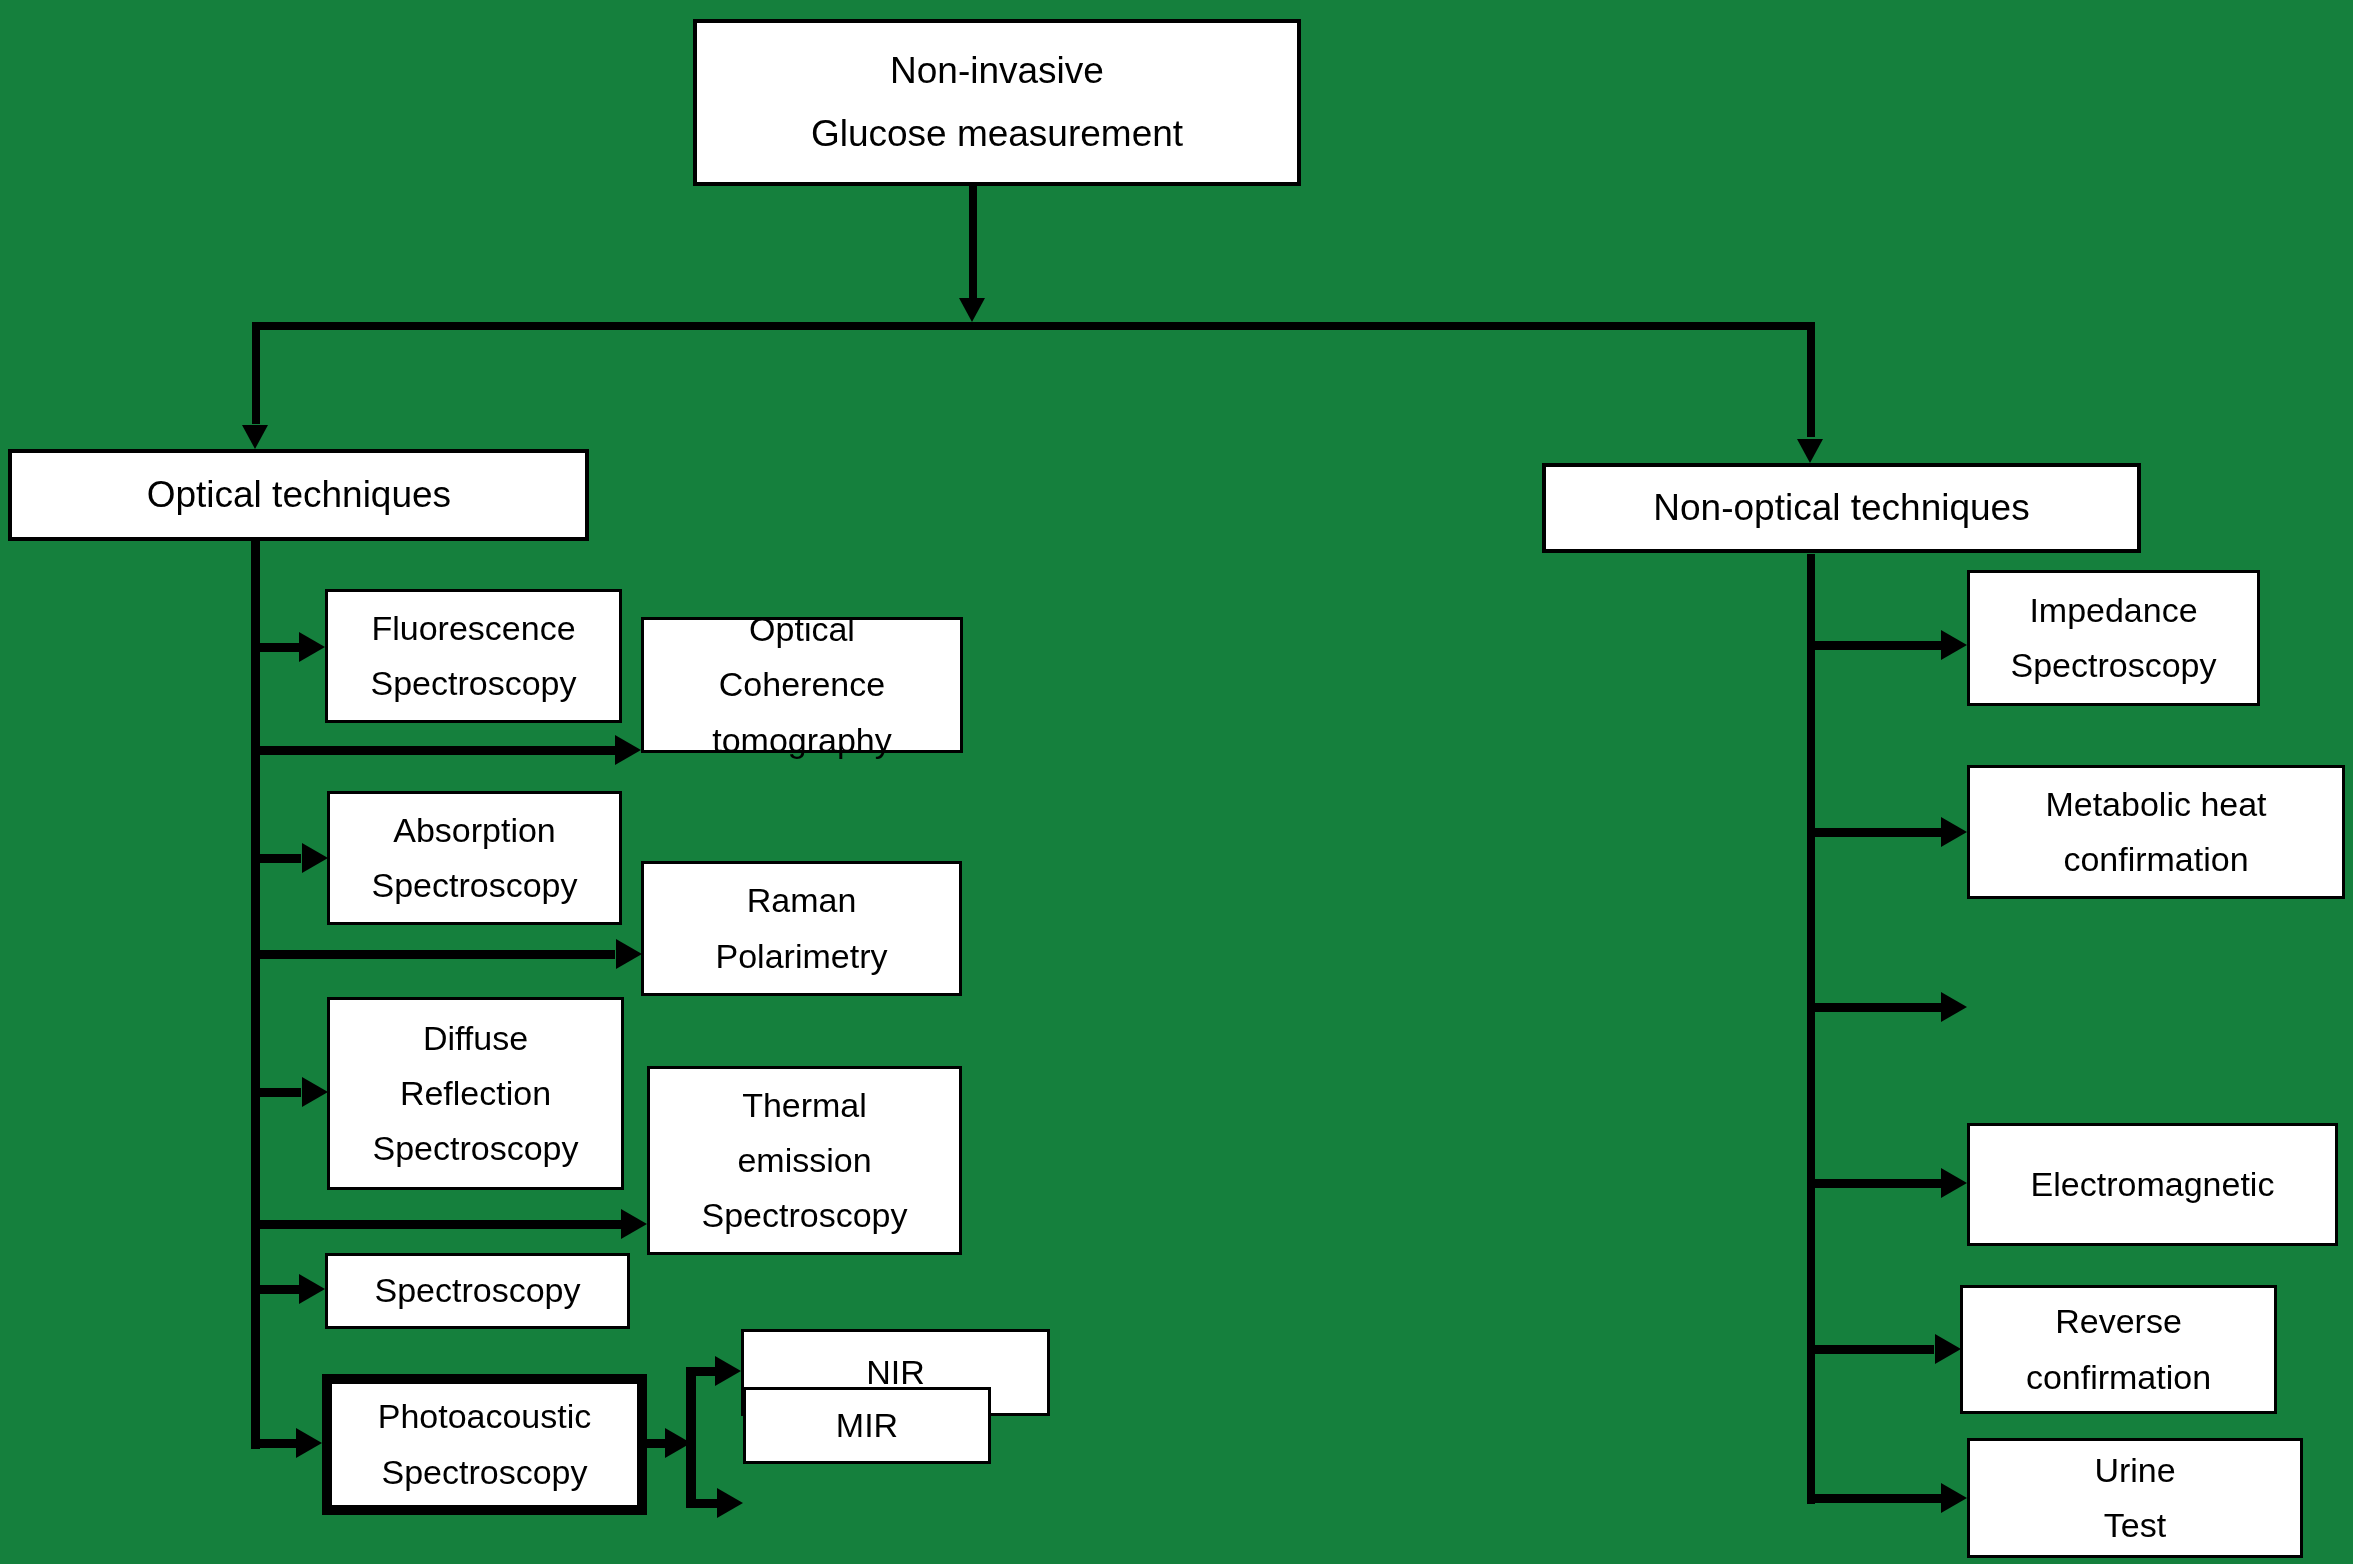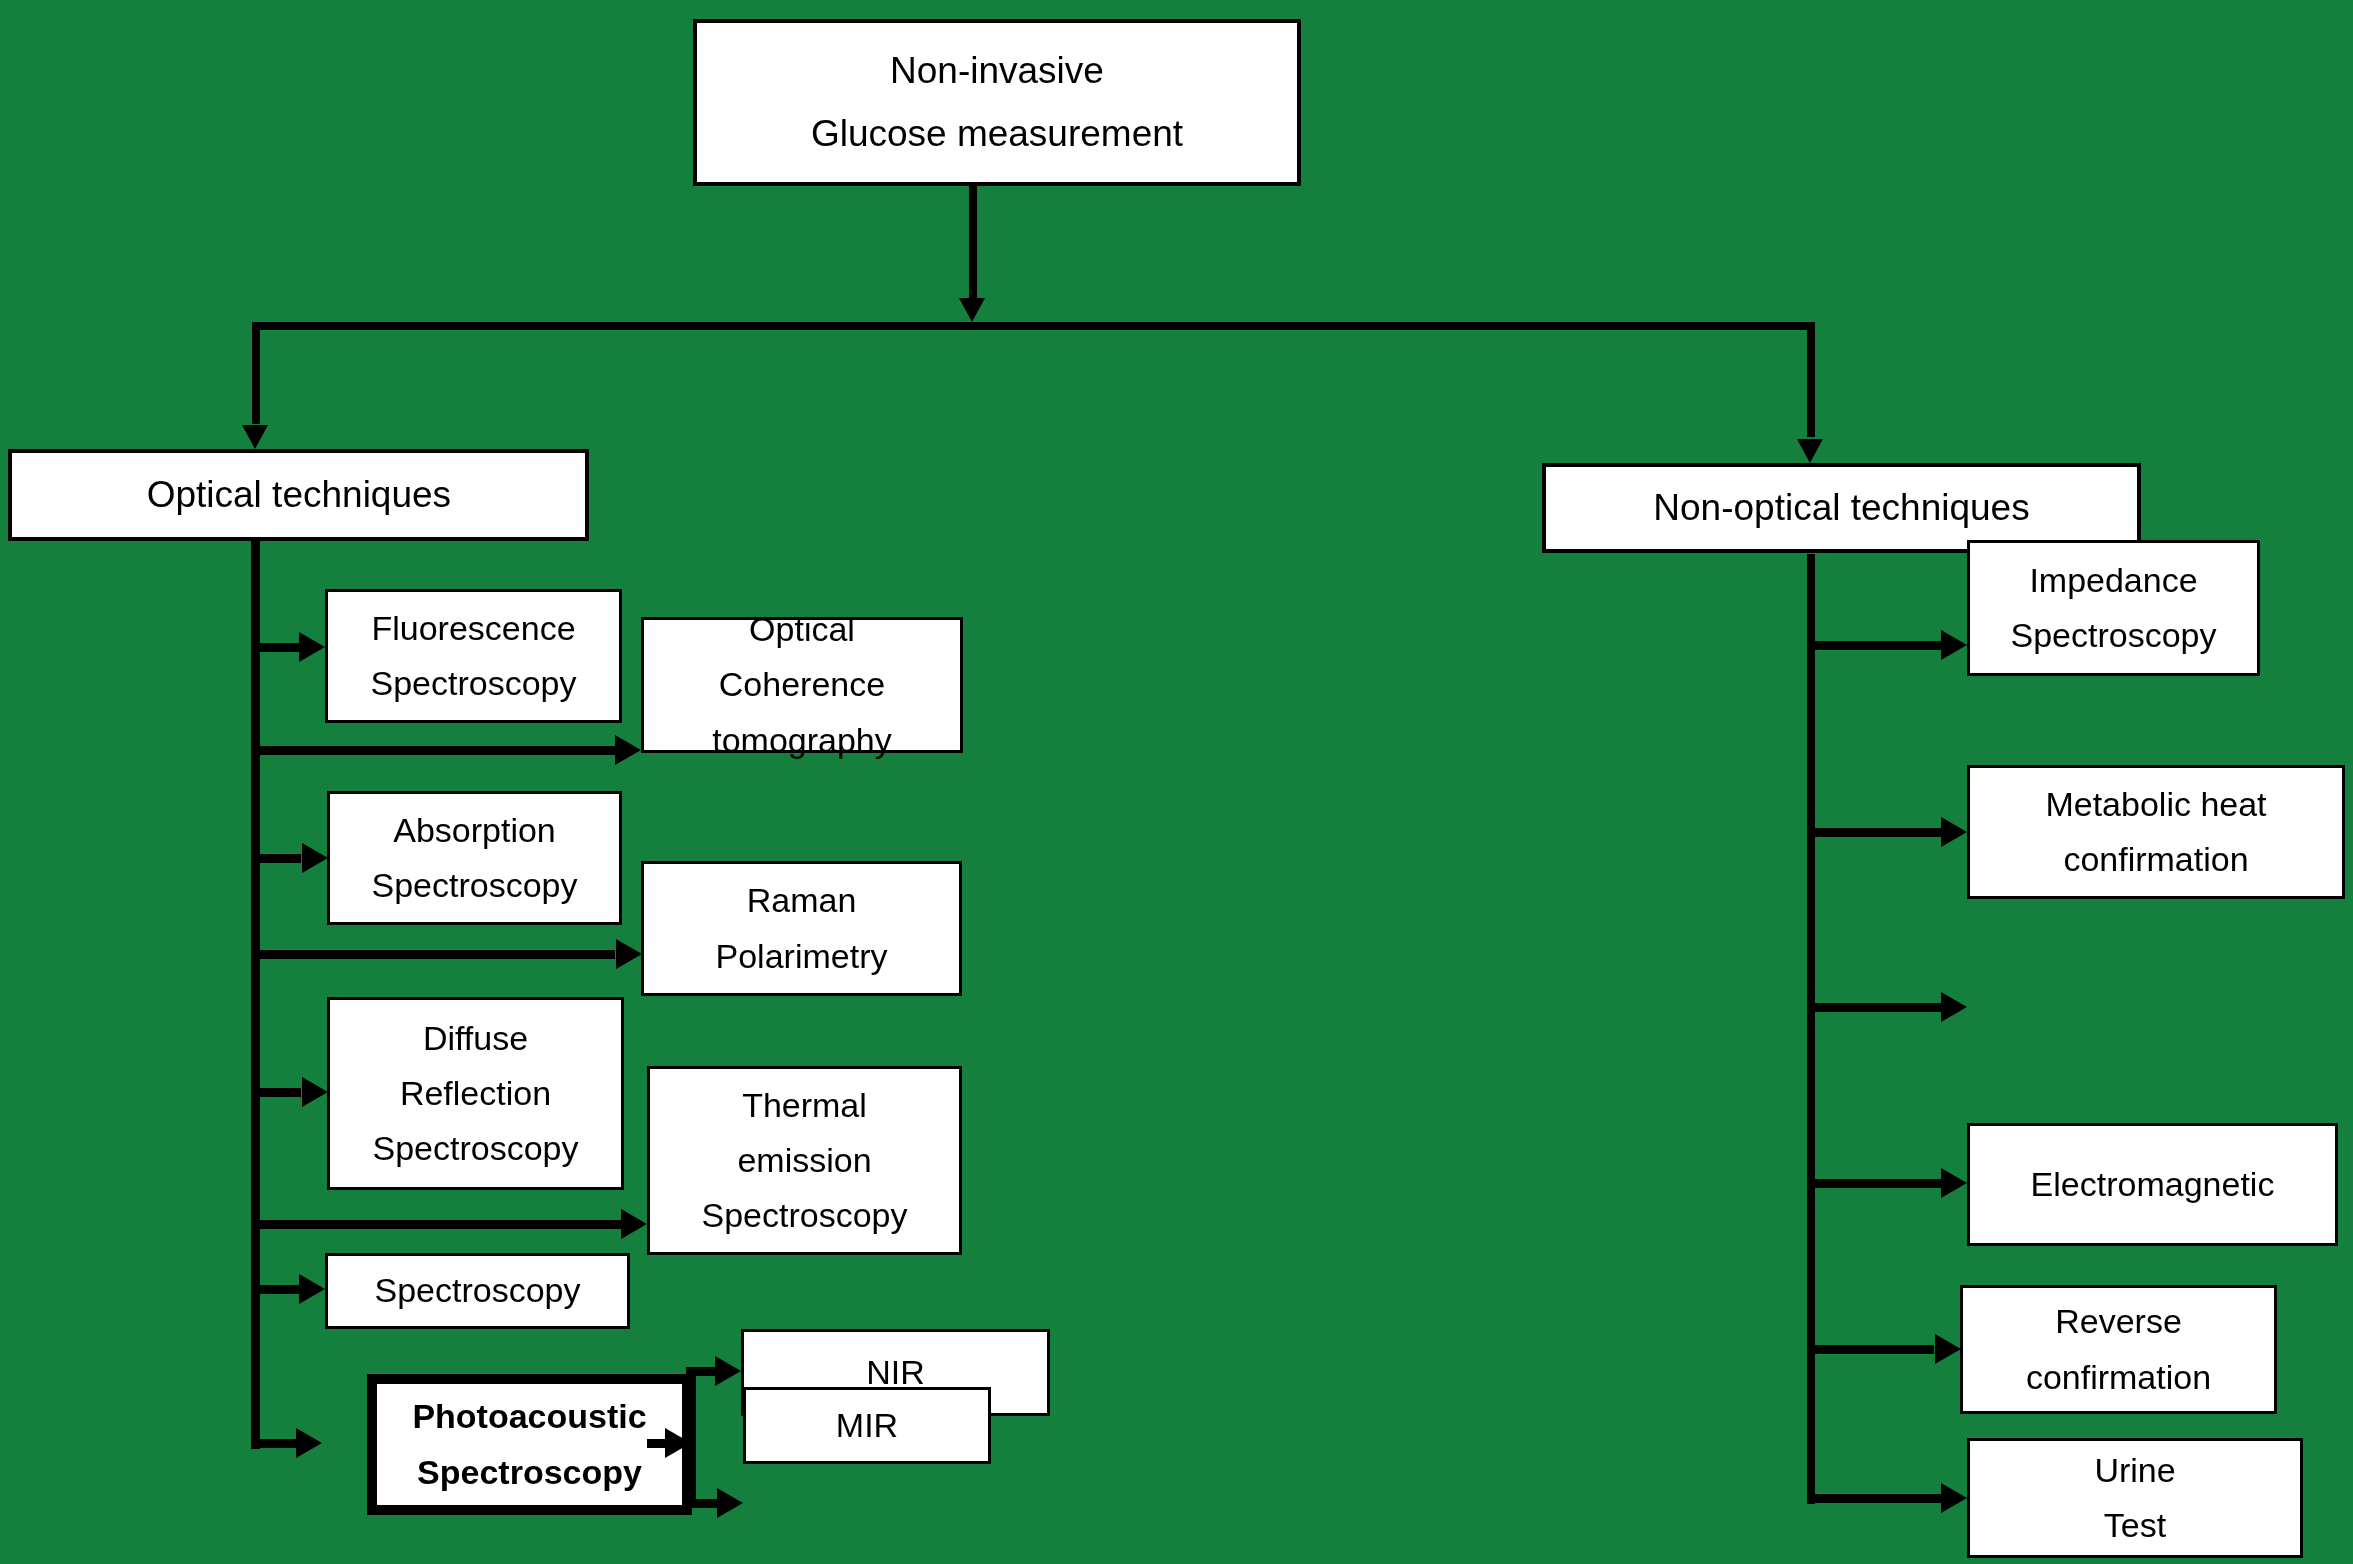--- a/index.html
+++ b/index.html
@@ -15,21 +15,21 @@
     box-sizing:border-box;
     border:3.9px solid #000000;
     background:#ffffff;
     display:flex;align-items:center;justify-content:center;
     text-align:center;
     white-space:pre-line;
     font-size:34px;line-height:1.62;
     color:#000000;
   }
   .box.top{border-width:4.5px;font-size:37px;line-height:1.7;}
-  .box.bold{border-width:10.3px;font-weight:bold;margin-left:45px;}
+  .box.bold{border-width:10.3px;font-weight:normal;}
   .hline,.vline{position:absolute;background:#000000;}
   .ar{ 
     position:absolute;width:0;height:0;
     border-top:15.5px solid transparent;
     border-bottom:15.5px solid transparent;
     border-left:26px solid #000000;
   }
   .ad{ 
     position:absolute;width:0;height:0;
     border-left:13.6px solid transparent;
@@ -61,21 +61,21 @@
 Spectroscopy</div>
   <div class="box" style="left:647px;top:1066px;width:315px;height:189px">Thermal
 emission
 Spectroscopy</div>
   <div class="box" style="left:325px;top:1253px;width:305px;height:76px">Spectroscopy</div>
   <div class="box bold" style="left:322px;top:1374px;width:325px;height:141px">Photoacoustic
 Spectroscopy</div>
   <div class="box" style="left:741px;top:1329px;width:309px;height:87px">NIR</div>
   <div class="box" style="left:743px;top:1387px;width:248px;height:77px">MIR</div>
 
-  <div class="box" style="left:1967px;top:540px;width:293px;height:136px">Impedance
+  <div class="box" style="left:1967px;top:570px;width:293px;height:136px">Impedance
 Spectroscopy</div>
   <div class="box" style="left:1967px;top:765px;width:378px;height:134px">Metabolic heat
 confirmation</div>
   <div class="box" style="left:1967px;top:1123px;width:371px;height:123px">Electromagnetic</div>
   <div class="box" style="left:1960px;top:1285px;width:317px;height:129px">Reverse
 confirmation</div>
   <div class="box" style="left:1967px;top:1438px;width:336px;height:120px">Urine
 Test</div>
 
   <div class="vline" style="left:969px;top:186px;width:8.4px;height:113px"></div>

